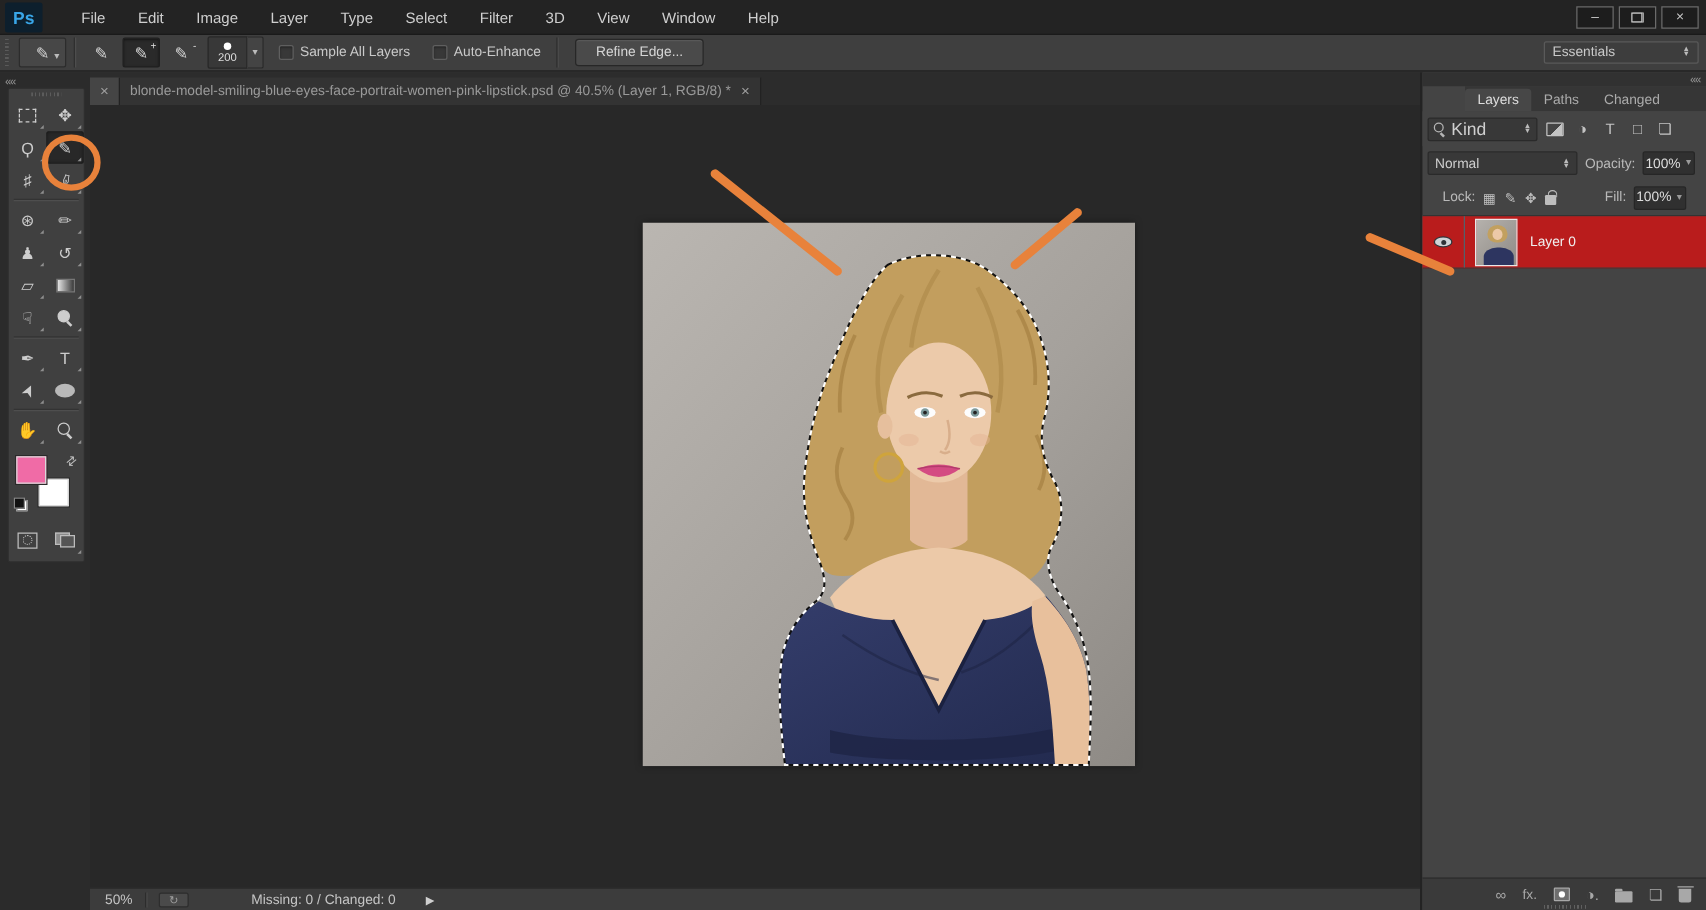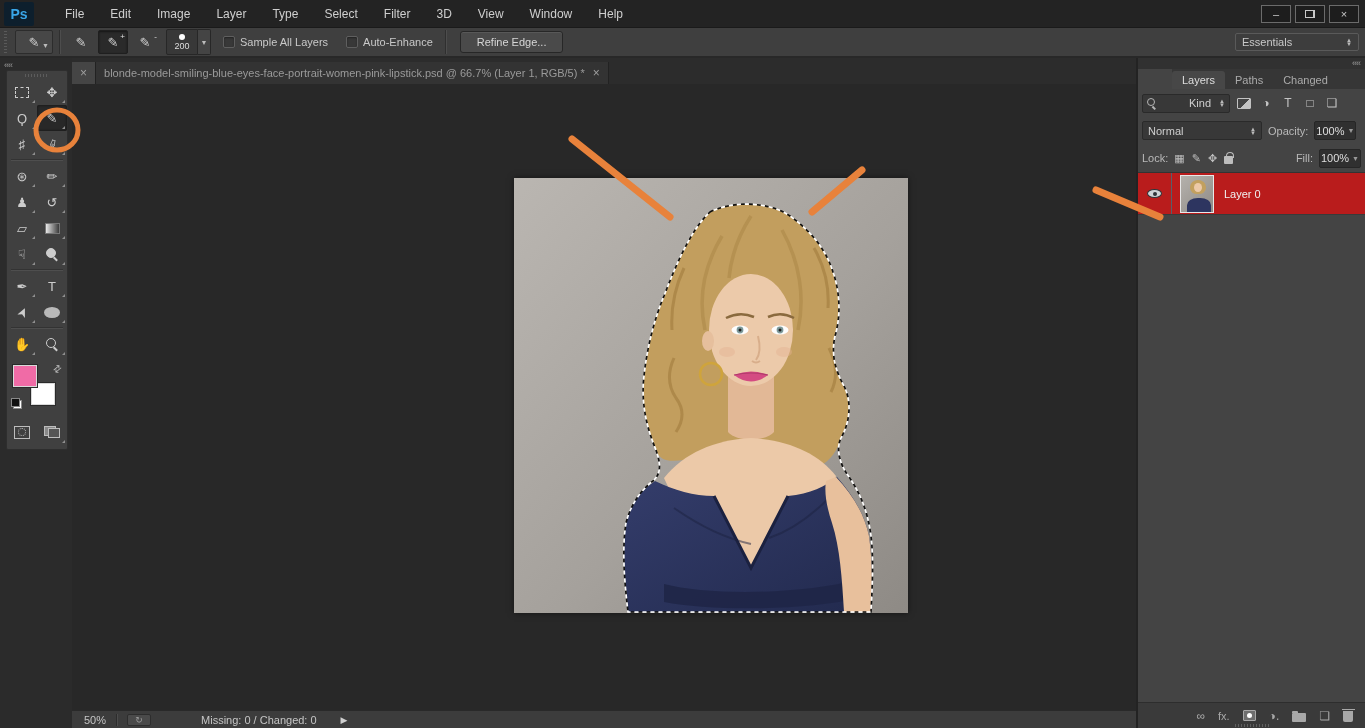--- a/index.html
+++ b/index.html
@@ -130,35 +130,35 @@
     padding-right:5px; letter-spacing:-1px; line-height:10px; }
   .panel-tabs { height:20px; background:#363636; display:flex; align-items:flex-end;margin-left:34px; }
   .panel-tab { padding:3px 10px 3px; font-size:11px; color:#ababab; }
   .panel-tab.active { background:#474747; color:#dedede; border-radius:3px 3px 0 0; }
   .filter-row { height:28px; display:flex; align-items:center; gap:4px; padding:0 4px; background:#444; }
   .kind-box { width:88px; height:19px; background:#383838; border:1px solid #2a2a2a; border-radius:2px;
     display:flex; align-items:center; gap:4px; padding:0 4px; }
   .mag { position:relative; width:10px; height:10px; flex:none; }
   .mag::before { content:""; position:absolute; left:0; top:0; width:6px; height:6px; border:1.4px solid #b5b5b5; border-radius:50%; }
   .mag::after { content:""; position:absolute; right:1px; bottom:0; width:4px; height:1.5px; background:#b5b5b5; transform:rotate(45deg); }
-  .kind-label { color:#cfcfcf; font-size:11px; flex:1;margin-left:28px; }
+  .kind-label { color:#cfcfcf; font-size:14px; flex:1; }
   .filter-icons { display:flex; gap:2px; }
   .filter-icon { width:20px; height:19px; display:flex; align-items:center; justify-content:center;
     color:#c3c3c3; font-size:12px; border-radius:2px; }
   .pic-icon { width:14px; height:11px; border:1px solid #c3c3c3; border-radius:1px;
     background:linear-gradient(135deg, transparent 55%, #c3c3c3 55%); }
   .blend-row { height:27px; display:flex; align-items:center; gap:6px; padding:0 4px; }
   .blend-select { width:120px; height:19px; background:#383838; border:1px solid #2a2a2a; border-radius:2px;
     display:flex; align-items:center; padding:0 5px; }
   .blend-label { color:#cfcfcf; font-size:11px; flex:1; }
   .small-label { color:#b9b9b9; font-size:11px; }
   .val-box { width:42px; height:19px; background:#303030; border:1px solid #262626; border-radius:2px;
     color:#dedede; font-size:11px; display:flex; align-items:center; justify-content:center; gap:3px; }
   .val-dd { font-size:7px; color:#999; }
-  .lock-row { height:28px; display:flex; align-items:center; gap:6px; padding:0 4px; }
+  .lock-row { height:28px; display:flex; align-items:center; gap:6px; padding:0 16px; }
   .lock-icons { display:flex; gap:7px; align-items:center; color:#bdbdbd; font-size:11px; }
   .padlock { position:relative; width:9px; height:8px; background:#bdbdbd; border-radius:1px; margin-top:4px; }
   .padlock::before { content:""; position:absolute; left:1.5px; top:-4px; width:6px; height:5px;
     border:1.5px solid #bdbdbd; border-bottom:none; border-radius:4px 4px 0 0; }
   .layers-list { flex:1; background:#444; border-top:1px solid #333; }
   .layer-row { height:42px; display:flex; align-items:center; border-bottom:1px solid #3a3a3a; }
   .layer-row.selected { background:#b91c1c; }
   .eye-col { width:34px; height:100%; display:flex; align-items:center; justify-content:center;
     border-right:1px solid #55606a; }
   .eye { position:relative; width:15px; height:9px; border:1px solid #2e3338; border-radius:50%; background:#cfd3d6; }
@@ -372,21 +372,21 @@
         </div>
       </div>
     </div>
 
     <div class="doc-area">
       <div class="tabbar">
         <div class="doc-tab active">
           <span class="tab-close">×</span>
         </div>
         <div class="doc-tab inactive">
-          <span class="tab-label">blonde-model-smiling-blue-eyes-face-portrait-women-pink-lipstick.psd @ 66.7% (Layer 1, RGB/5) *</span>
+          <span class="tab-label">blonde-model-smiling-blue-eyes-face-portrait-women-pink-lipstick.psd @ 40.5% (Layer 1, RGB/8) *</span>
           <span class="tab-close">×</span>
         </div>
       </div>
       <div class="canvas">
         <div class="photo">
           <svg width="394" height="435" viewBox="0 0 394 435" xmlns="http://www.w3.org/2000/svg">
             <defs>
               <linearGradient id="bgG" x1="0" y1="0" x2="1" y2="1">
                 <stop offset="0" stop-color="#bab6b1"></stop>
                   <stop offset=".55" stop-color="#a5a19c"></stop>

